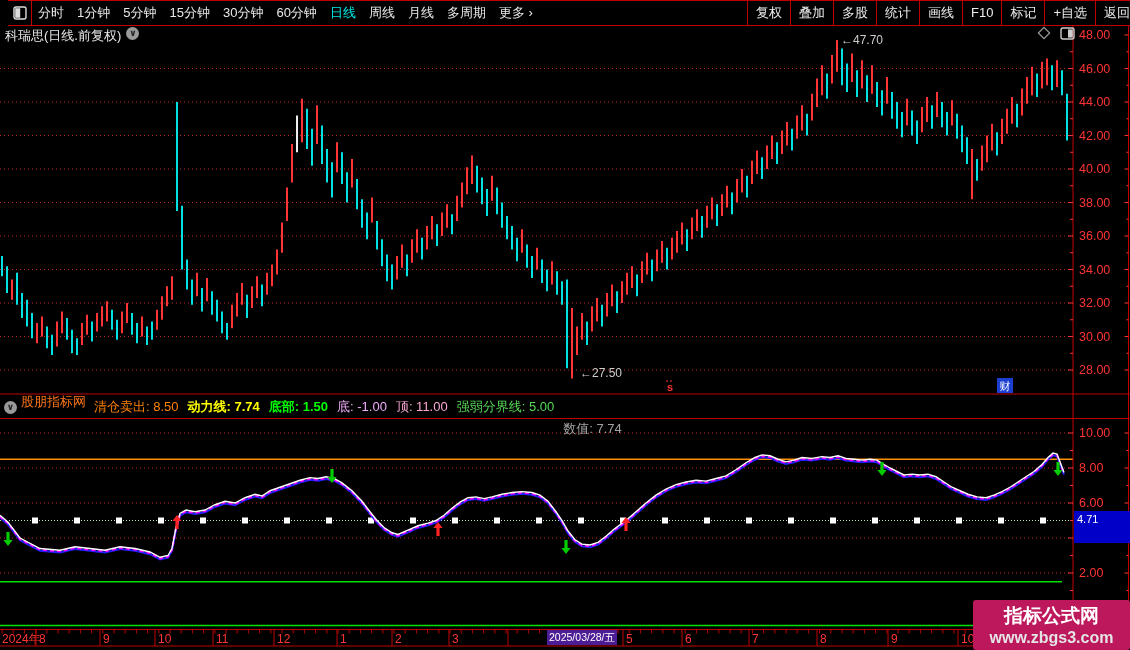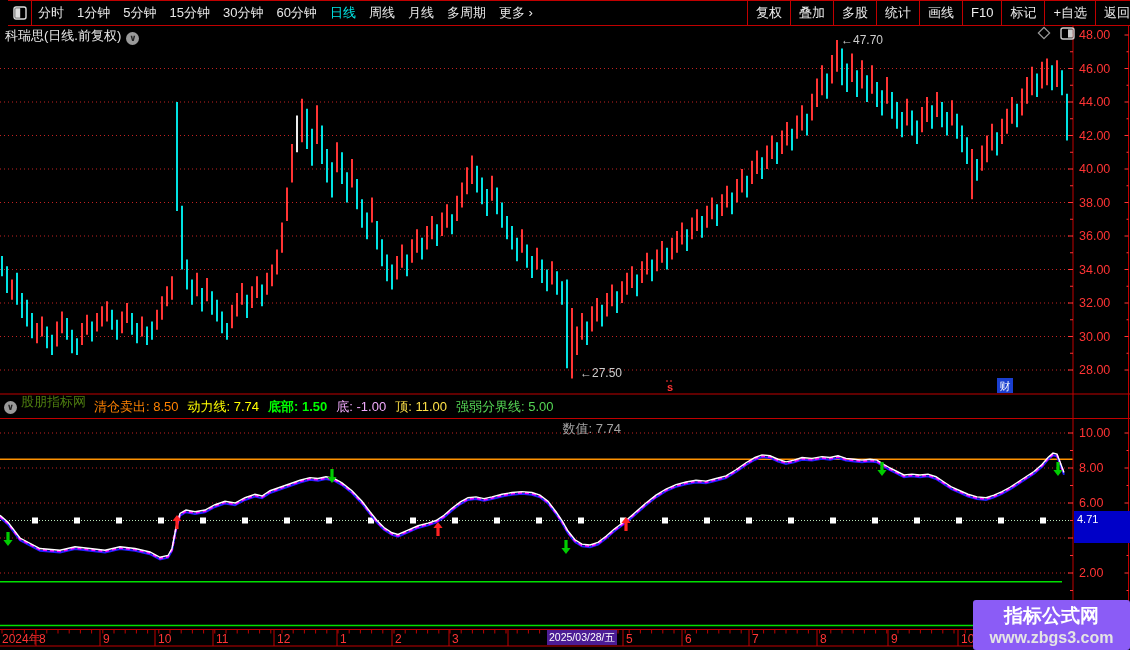--- a/index.html
+++ b/index.html
@@ -12,36 +12,36 @@
   #tb-left-iconbox{width:23px;height:24px;border-right:1px solid #c00000;display:flex;
     align-items:center;justify-content:center;flex:0 0 auto;}
   #periods{display:flex;align-items:center;margin-left:6px;}
   #periods span{color:#e8e8e8;font-size:13px;margin-right:13px;white-space:nowrap;cursor:default;}
   #periods span.sel{color:#00e8e8;}
   #tb-right{position:absolute;right:0;top:0;height:24px;display:flex;align-items:stretch;padding-left:24px;}
   #tb-right span{color:#ececec;font-size:13px;line-height:24px;padding:0 8px;
     border-left:1px solid #c00000;white-space:nowrap;cursor:default;}
   
   #title-row{position:absolute;top:27px;left:5px;color:#e8e8e8;font-size:13px;z-index:4;
-    display:flex;align-items:flex-end;}
+    display:flex;align-items:flex-start;}
   .chev-badge{display:inline-block;width:13px;height:13px;border-radius:50%;background:#9a9a9a;
     color:#222;font-size:9px;line-height:12px;text-align:center;margin-left:5px;font-weight:bold;}
   #corner-icons{position:absolute;top:26px;left:1034px;z-index:4;display:flex;align-items:center;}
   
   #ind-header{position:absolute;top:397px;left:4px;height:20px;display:flex;align-items:center;
     font-size:13px;z-index:4;white-space:nowrap;}
-  #ind-header .src{color:#4d7c0f;margin:0 8px 11px 4px;font-family:Liberation Serif, serif;}
+  #ind-header .src{color:#f97316;margin:0 8px 11px 4px;font-family:Liberation Serif, serif;}
   #ind-header .fld{margin-right:9px;}
   
   #value-tag{position:absolute;left:1074px;top:511px;width:54px;height:32px;background:#0000c8;
     color:#fff;font-size:11px;line-height:16px;padding-left:3px;z-index:4;}
   #date-tag{position:absolute;left:547px;top:630px;width:70px;height:15px;background:#4c1d95;
     color:#fff;font-size:10.5px;line-height:15px;text-align:center;z-index:4;white-space:nowrap;}
   
-  #watermark{position:absolute;left:973px;top:600px;width:157px;height:50px;background:#8b5cf6;
+  #watermark{position:absolute;left:973px;top:600px;width:157px;height:50px;background:#be185d;
     border-radius:3px;z-index:6;text-align:center;}
   #watermark .w1{color:#fff;font-size:19px;font-weight:bold;margin-top:3px;}
   #watermark .w2{color:#e4e4e4;font-size:16px;margin-top:0px;font-weight:bold;}
 </style>
 </head>
 <body>
 
 <div id="stage">
 
   <svg id="chart-svg" width="1130" height="650">
@@ -577,24 +577,24 @@
         <rect x="27" y="2" width="13" height="11" rx="2" fill="none" stroke="#ccc" stroke-width="1.4"></rect>
         <rect x="34" y="3.4" width="4.8" height="8.2" fill="#ccc"></rect>
       </g>
     </svg>
   </div>
 
   <div id="ind-header">
     <span class="chev-badge" style="margin-left:0;">∨</span>
     <span class="src">股朋指标网</span>
   <span class="fld" style="color: rgb(255, 130, 0);">清仓卖出: 8.50</span>
-      <span class="fld" style="color: rgb(255, 255, 0);">动力线: 7.74</span>
+      <span class="fld" style="color: rgb(255, 255, 0); font-weight: bold;">动力线: 7.74</span>
       <span class="fld" style="color: rgb(0, 255, 0); font-weight: bold;">底部: 1.50</span>
       <span class="fld" style="color: #f0abfc;">底: -1.00</span>
-      <span class="fld" style="color: #fde047;">顶: 11.00</span>
+      <span class="fld" style="color: #f9a8d4;">顶: 11.00</span>
       <span class="fld" style="color: rgb(85, 215, 85);">强弱分界线: 5.00</span>
       <span class="fld" style="color: #a3a3a3; margin-top: 44px;">数值: 7.74</span>
     </div>
 
   <div id="value-tag">4.71</div>
   <div id="date-tag">2025/03/28/五</div>
 
   <div id="watermark">
     <div class="w1">指标公式网</div>
     <div class="w2">www.zbgs3.com</div>

